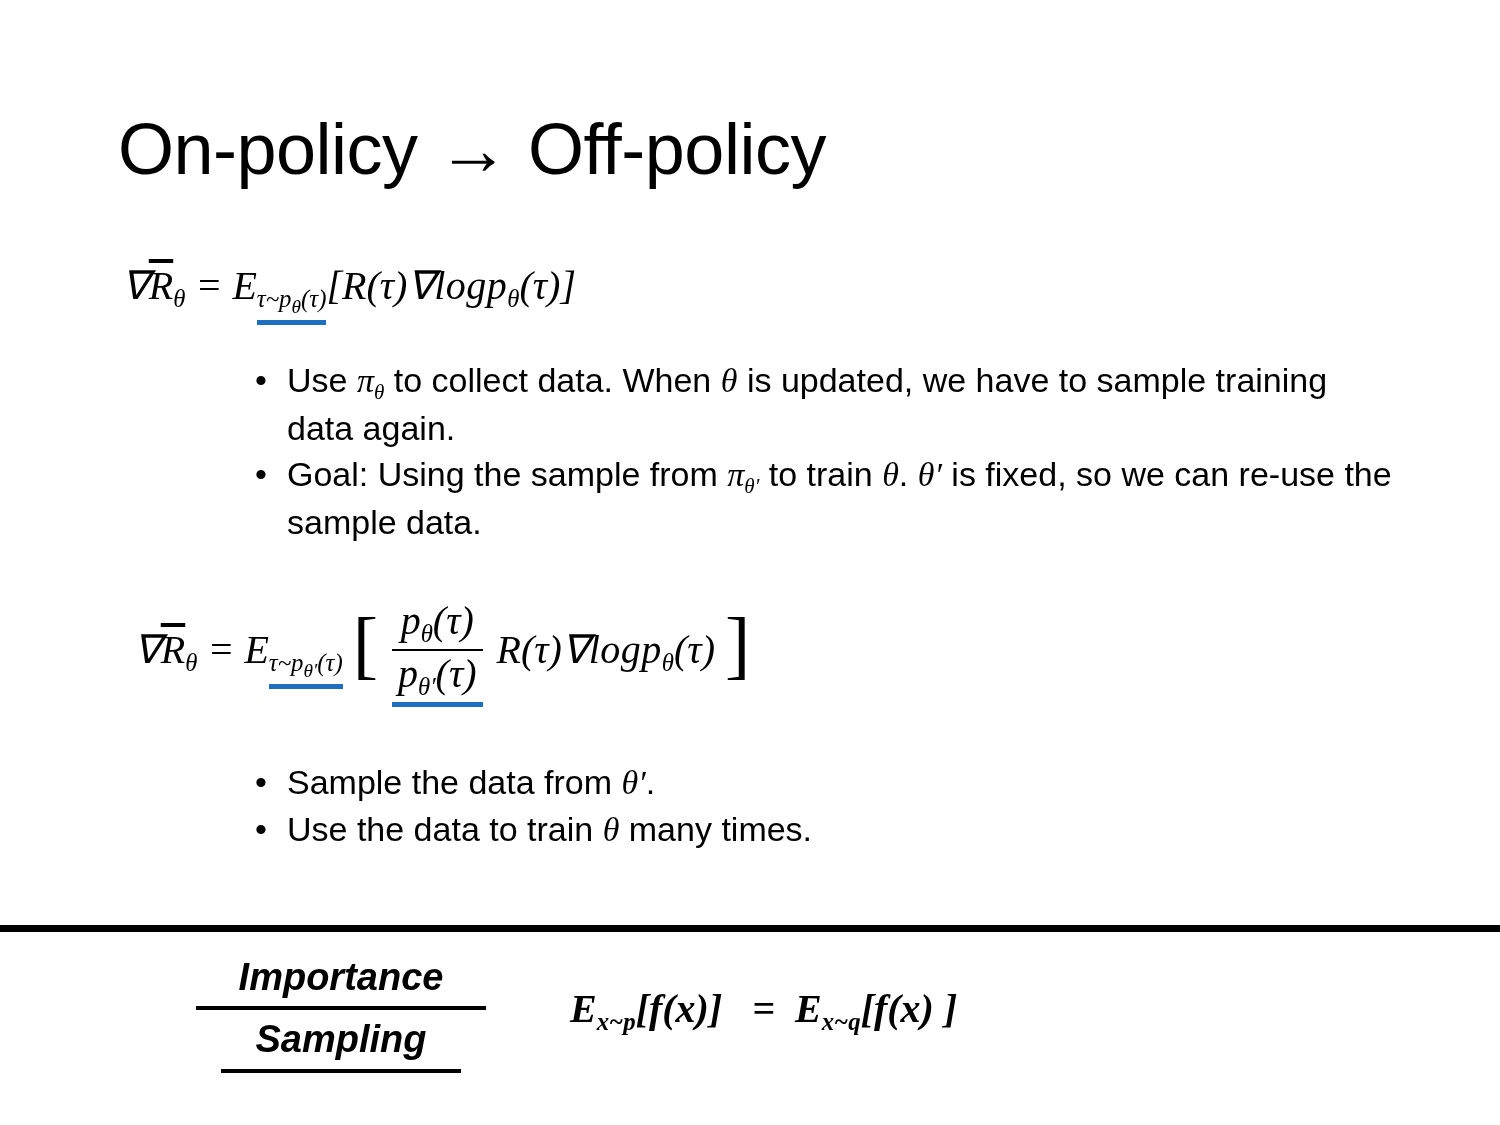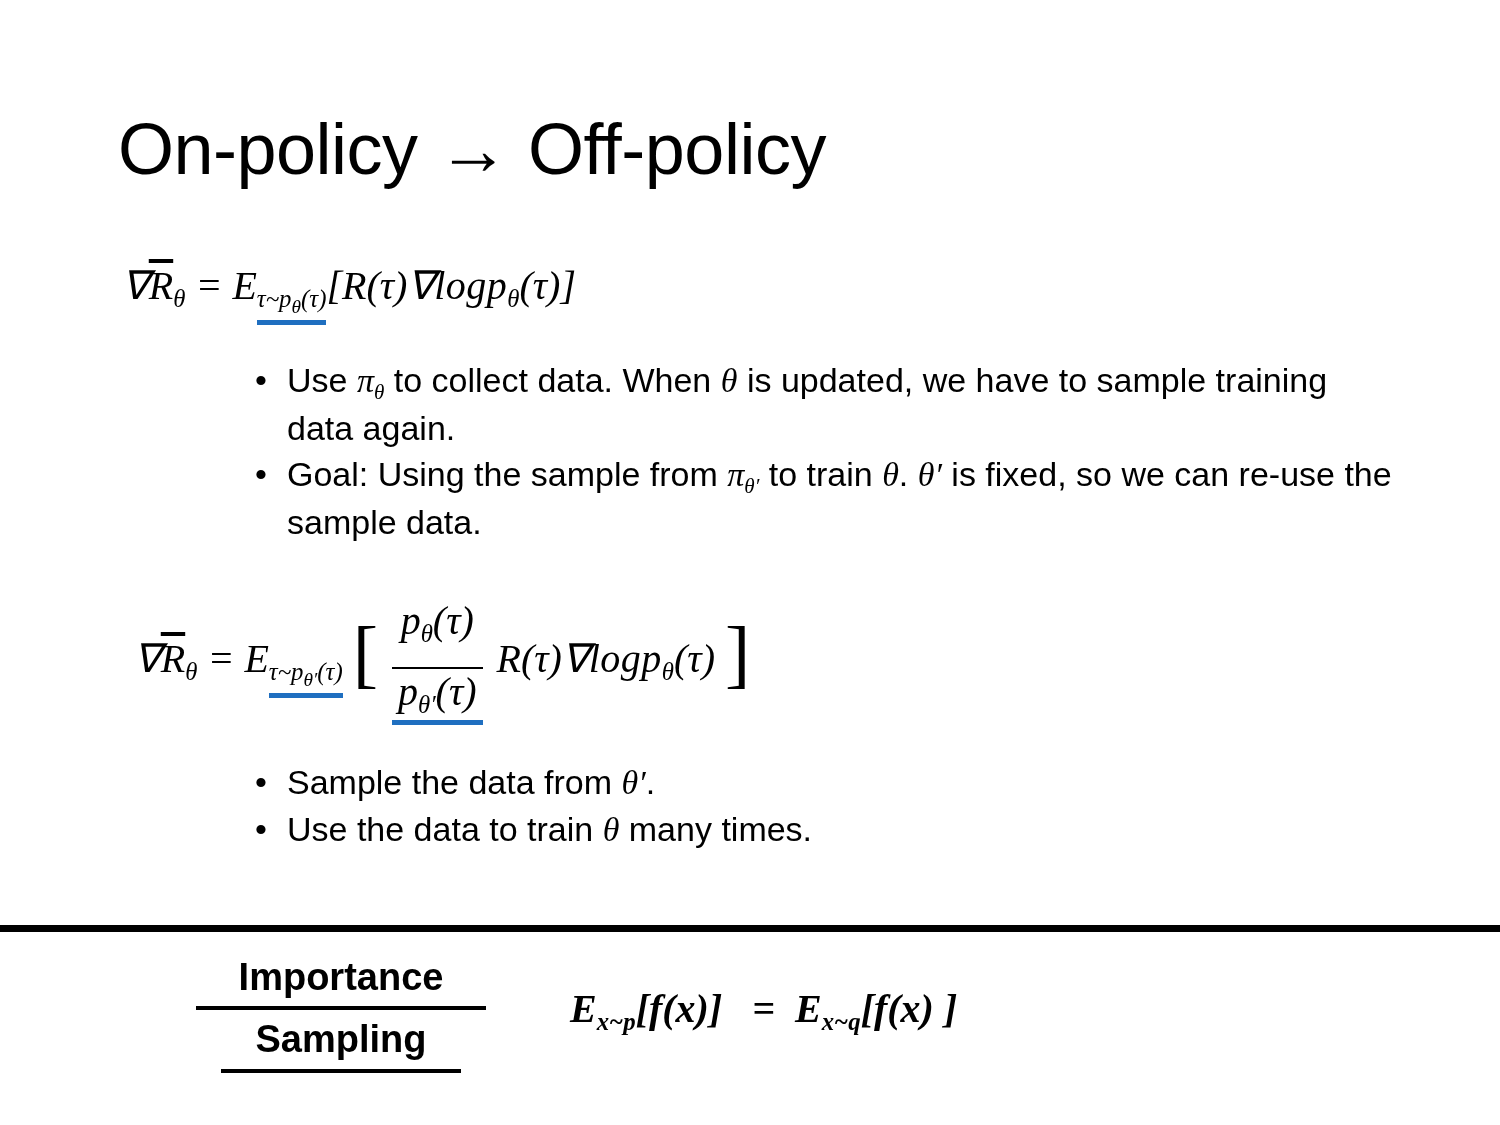--- a/index.html
+++ b/index.html
@@ -64,21 +64,21 @@
   }
   .frac {
     display: inline-block;
     vertical-align: middle;
     text-align: center;
     line-height: 1.06;
     margin: 0 4px;
   }
   .frac .num {
     display: block;
-    padding: 0 6px 20px 6px;
+    padding: 0 6px 2px 6px;
     border-bottom: 2.5px solid #000;
   }
   .frac .den {
     display: block;
     padding: 2px 6px 0 6px;
   }
   .frac.blueden .den {
     border-bottom: 5px solid #1F6FC0;
     padding-bottom: 2px;
   }
@@ -132,20 +132,21 @@
     background: #000000;
   }
   .imp-label {
     position: absolute;
     left: 196px;
     top: 952px;
     width: 290px;
     text-align: center;
     font-size: 38px;
     font-weight: bold;
+    font-style: italic;
     line-height: 1.35;
   }
   .imp-label .line {
     display: block;
     border-bottom: 4px solid #000;
     padding-bottom: 3px;
     margin-bottom: 4px;
   }
   .imp-label .line2 {
     display: block;

